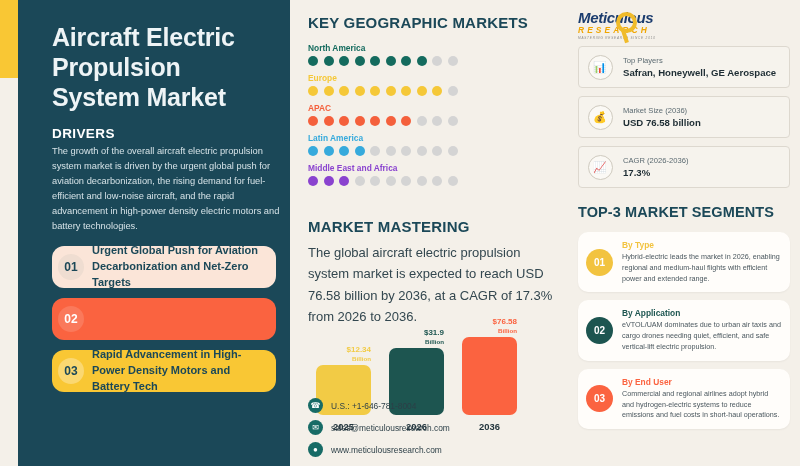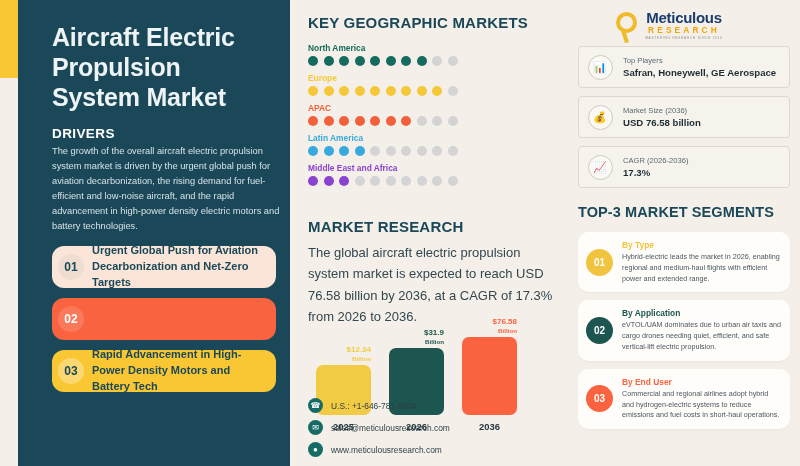--- a/index.html
+++ b/index.html
@@ -147,21 +147,21 @@
     width: 15px; height: 15px; border-radius: 50%;
     background: #176b66;
     margin-right: 8px;
     display: flex; align-items: center; justify-content: center;
     color: #fff; font-size: 8px; line-height: 1;
   }
   .contact-txt { font-size: 8.4px; color: #2c3f47; }
 
   
   .right { position: absolute; left: 578px; top: 10px; width: 212px; }
-  .logo { text-align: center; height: 36px; position: relative; }
+  .logo { text-align: left; height: 36px; position: relative; font-style: italic; }
   .logo-m {
     font-size: 15px; font-weight: bold; color: #1b3c6e;
     letter-spacing: -0.3px; line-height: 1;
   }
   .logo-r {
     font-size: 8.4px; font-weight: bold; color: #f0a500;
     letter-spacing: 3.1px; line-height: 1; margin-top: 1px;
   }
   .logo-tag {
     font-size: 3.1px; color: #8a8a8a; letter-spacing: 0.8px; margin-top: 2px;
@@ -331,21 +331,21 @@
             <div class="dot"></div>
             <div class="dot"></div>
             <div class="dot"></div>
             <div class="dot"></div>
           </div>
         </div>
       </div>
   </div>
 
   <div class="mo">
-    <div class="sec-title">MARKET RESEARCH</div>
+    <div class="sec-title">MARKET MASTERING</div>
     <div class="mo-body">The global aircraft electric propulsion system market is expected to reach USD 76.58 billion by 2036, at a CAGR of 17.3% from 2026 to 2036.</div>
     <div class="chart" id="chart">
         <div class="barwrap">
           <div class="barlabel" style="color: rgb(242, 203, 69);"><span>$12.34</span><span class="unit">Billion</span></div>
           <div class="bar" style="height: 50px; background: rgb(242, 203, 69);"></div>
           <div class="barcat">2025</div>
         </div>
         <div class="barwrap">
           <div class="barlabel" style="color: rgb(29, 85, 80);"><span>$31.9</span><span class="unit">Billion</span></div>
           <div class="bar" style="height: 67px; background: rgb(29, 85, 80);"></div>

